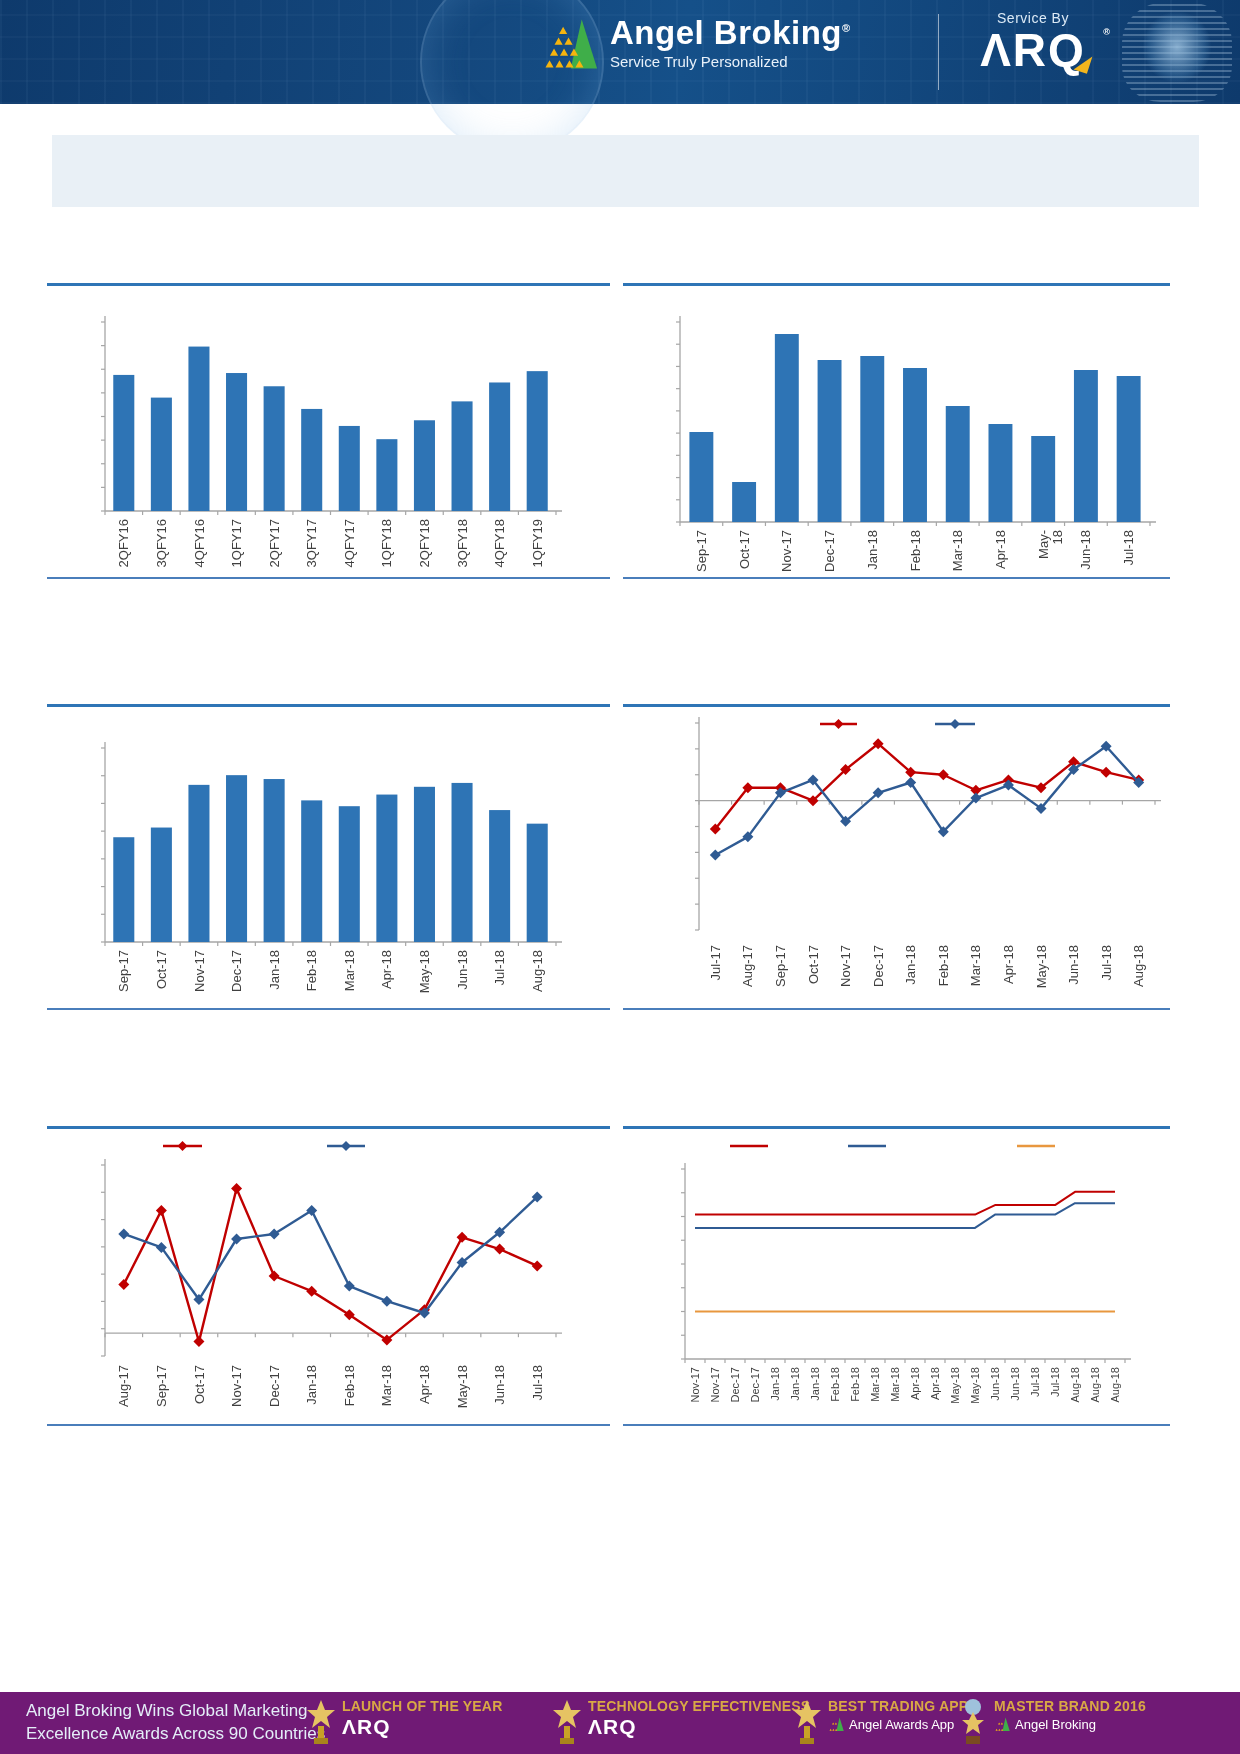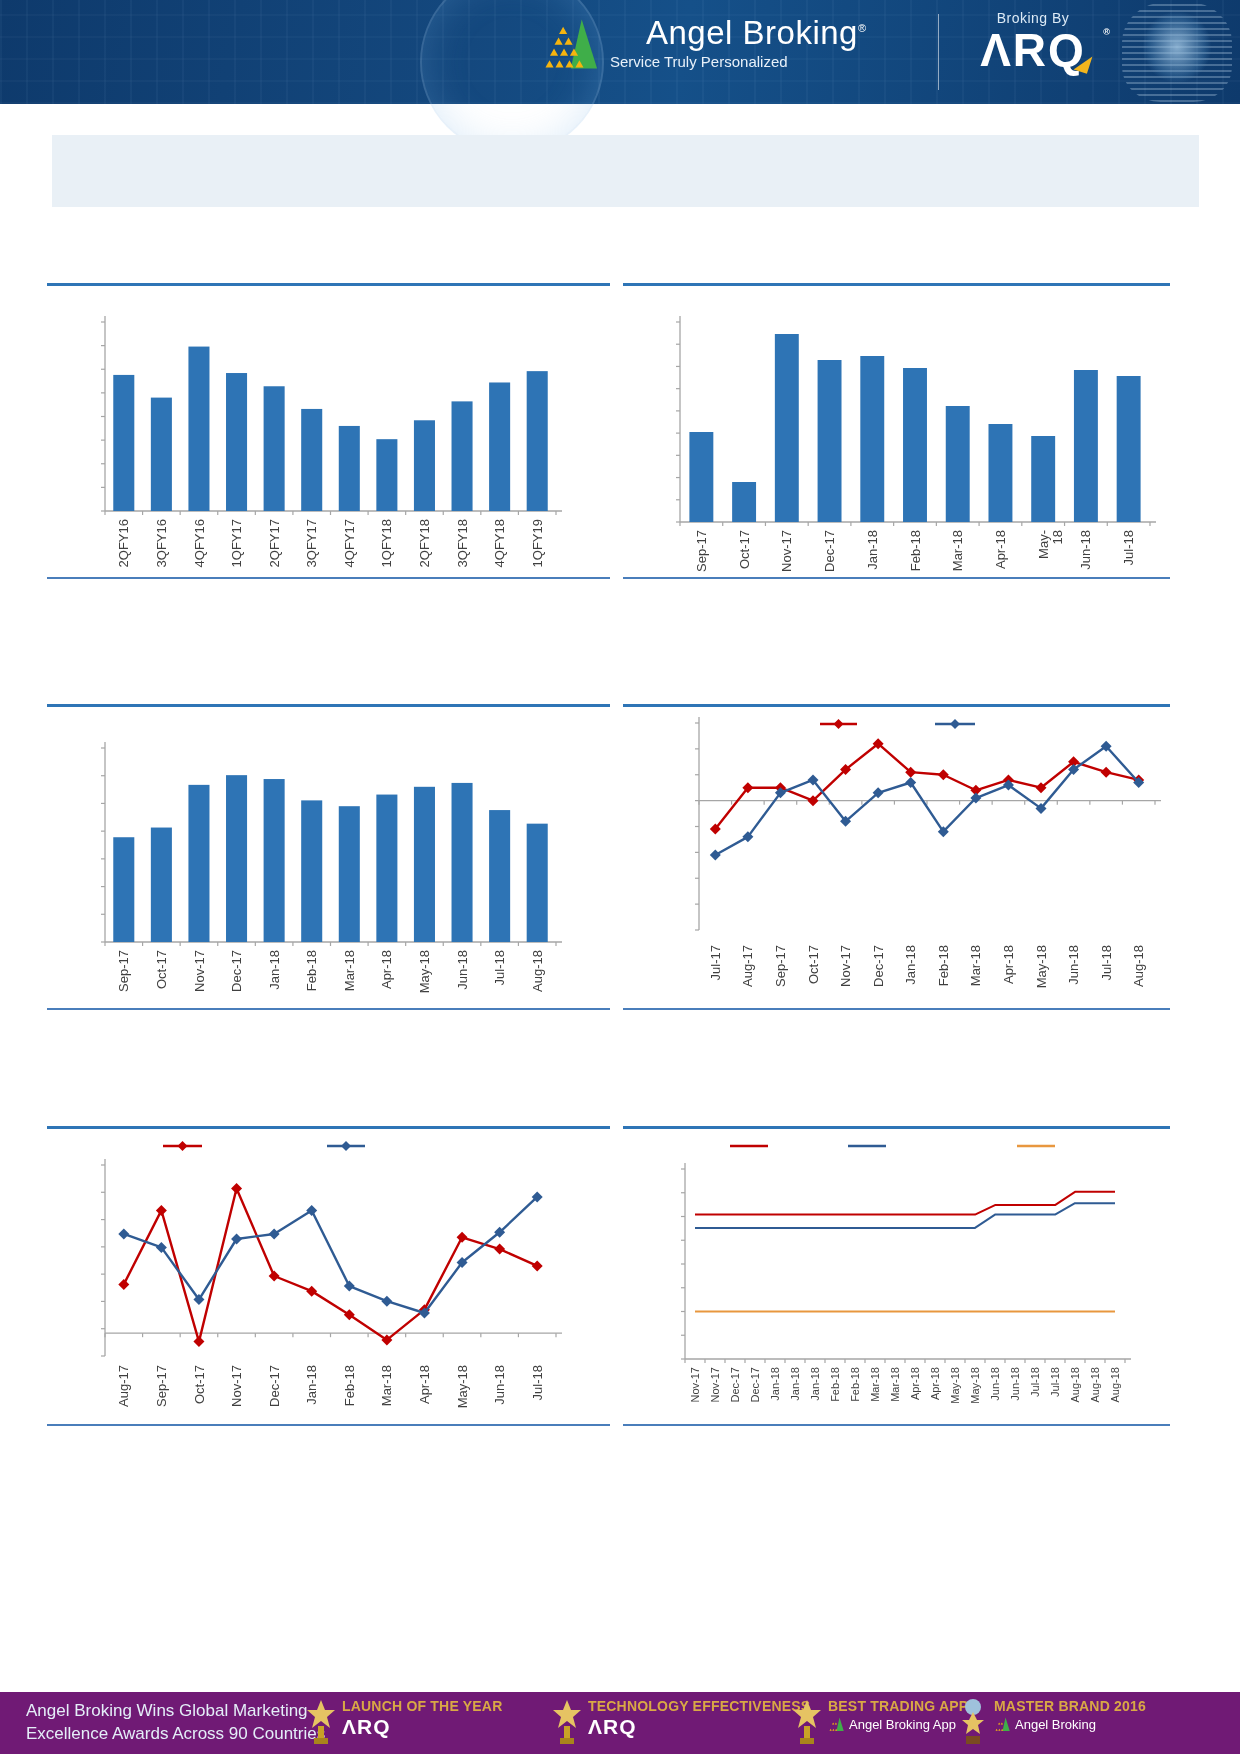--- a/index.html
+++ b/index.html
@@ -8,21 +8,21 @@
   
   .hdr{position:absolute;left:0;top:0;width:1240px;height:104px;
        background:linear-gradient(100deg,#0e3a6c 0%,#14487e 38%,#155089 55%,#0e3a6c 100%);}
   .hdr-pattern{position:absolute;inset:0;opacity:.18;background:
        repeating-linear-gradient(90deg,rgba(180,210,240,.25) 0 2px,transparent 2px 26px),
        repeating-linear-gradient(0deg,rgba(180,210,240,.2) 0 2px,transparent 2px 22px);}
   .hdr-glow{position:absolute;left:420px;top:-30px;width:180px;height:180px;border-radius:50%;
        border:2px solid rgba(160,200,235,.25);box-shadow:0 0 40px rgba(120,180,230,.25) inset;}
   .lockup{position:absolute;left:540px;top:12px;display:flex;align-items:center;gap:12px;}
   .brand-col{color:#fff;}
-  .brand-name{font-size:33px;font-weight:normal;letter-spacing:.5px;line-height:1.05;margin-left:36px;}
+  .brand-name{font-size:33px;font-weight:bold;letter-spacing:.5px;line-height:1.05;}
   .brand-name sup{font-size:11px;}
   .brand-tagline{font-size:15px;color:#e8f1fa;margin-top:2px;}
   .hdr-divider{position:absolute;left:938px;top:14px;width:1px;height:76px;background:rgba(255,255,255,.55);}
   .arq-lockup{position:absolute;left:958px;top:10px;color:#fff;width:150px;text-align:center;}
   .powered-by{font-size:14px;color:#dcEAF6;letter-spacing:.5px;}
   .arq-word{position:relative;font-size:46px;font-weight:bold;letter-spacing:2px;line-height:1.05;}
   .arq-word .reg{position:absolute;top:2px;right:-4px;font-size:9px;}
   .arq-tail{position:absolute;right:18px;bottom:2px;width:0;height:0;
        border-left:14px solid transparent;border-bottom:18px solid #F2B51D;transform:rotate(18deg);}
   .head-graphic{position:absolute;right:8px;top:2px;width:110px;height:100px;opacity:.8;
@@ -71,21 +71,21 @@
             <polygon points="39,59 48,59 43.5,51"></polygon>
         </g>
       </svg>
       <div class="brand-col">
         <div class="brand-name"><span>Angel Broking</span><sup>®</sup></div>
         <div class="brand-tagline">Service Truly Personalized</div>
       </div>
     </div>
     <div class="hdr-divider"></div>
     <div class="arq-lockup">
-      <div class="powered-by">Broking By</div>
+      <div class="powered-by">Service By</div>
       <div class="arq-word"><span>ΛRQ</span><span class="reg">®</span>
         <span class="arq-tail"></span>
       </div>
     </div>
     <div class="head-graphic"></div>
   </header>
 
   <div class="info-banner"></div>
 
   <section class="chart-block" style="left:47px;top:278px;width:563px;height:303px;">
@@ -515,21 +515,21 @@
           <svg class="mini-logo" width="16" height="16" viewBox="0 0 64 64">
             <polygon points="46,6 63,60 34,60" fill="#3FAE49"></polygon>
             <g fill="#F6B40E">
                 <polygon points="16,34 25,34 20.5,26"></polygon>
                 <polygon points="27,34 36,34 31.5,26"></polygon>
             <polygon points="6,59 15,59 10.5,51"></polygon>
                 <polygon points="17,59 26,59 21.5,51"></polygon>
                 <polygon points="28,59 37,59 32.5,51"></polygon>
               </g>
           </svg>
-          <span>Angel Broking App</span>
+          <span>Angel Awards App</span>
         </div>
       </div>
     </div>
 
     <div class="award" style="left:958px;justify-content:flex-end;">
       <svg width="30" height="48" viewBox="0 0 30 48">
         <circle cx="15" cy="9" r="8" fill="#9FC2DC"></circle>
         <polygon points="15,14 19,22 26,22 20,27 22,36 15,31 8,36 10,27 4,22 11,22" fill="#E6C363"></polygon>
         <rect x="8" y="38" width="14" height="8" fill="#7A4A21"></rect>
       </svg>

